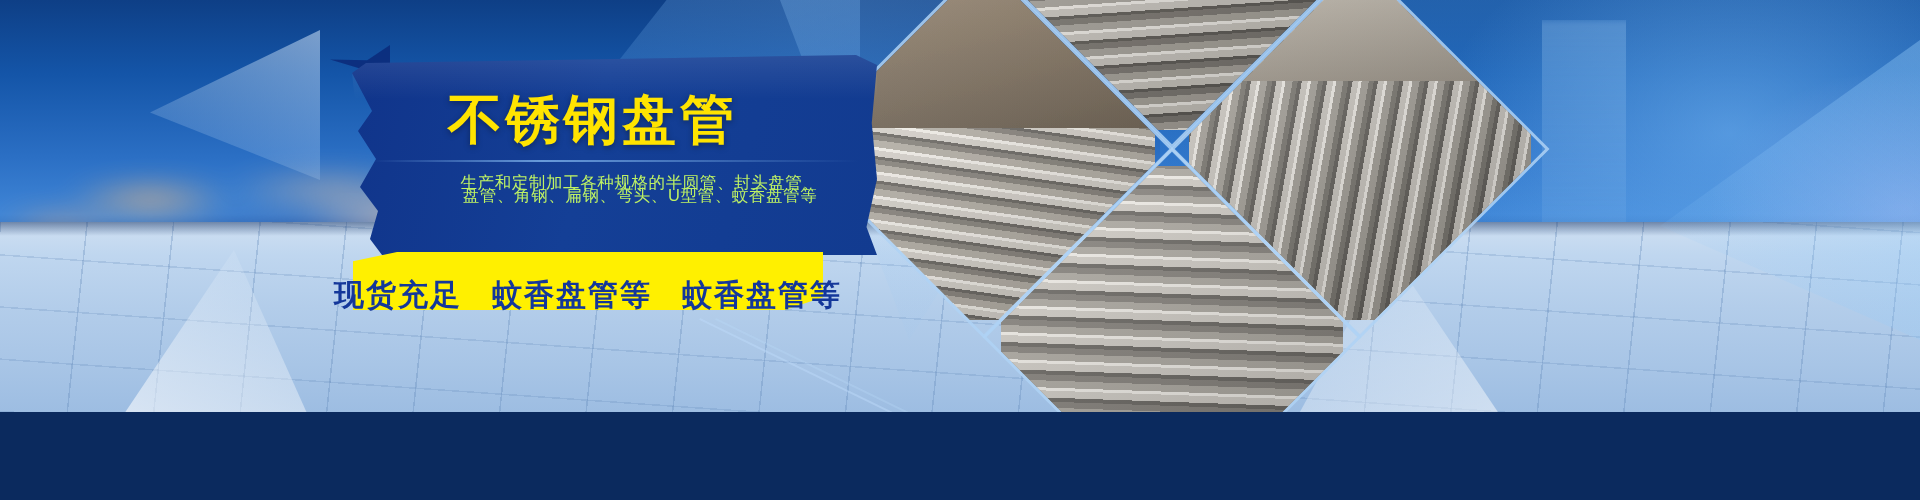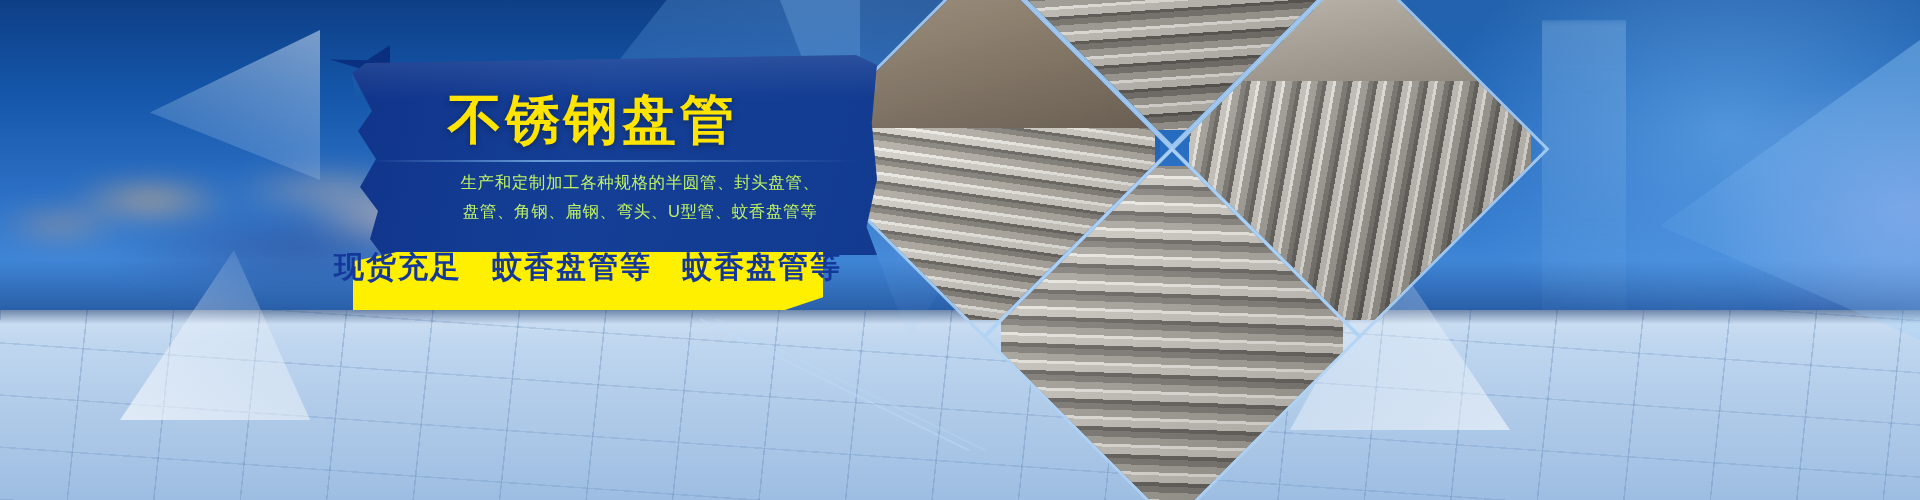--- a/index.html
+++ b/index.html
@@ -1,21 +1,21 @@
 <!DOCTYPE html>
 <html><head>
 <meta charset="utf-8">
 <style>
   html,body{margin:0;padding:0;}
   body{
     width:1920px;height:500px;overflow:hidden;
     font-family:"Liberation Sans","DejaVu Sans",sans-serif;
     background:#0b2a5e;
   }
-  .banner{position:relative;width:1920px;height:500px;overflow:hidden;}
+  .banner{position:relative;width:1920px;height:412px;overflow:hidden;}
 
   
   .bg-sky{
     position:absolute;inset:0;
     background:
       linear-gradient(180deg,#0e3f86 0%,#1455a8 18%,#2b6fc4 38%,#3f85d6 52%,#2a5fa8 62%,#14305f 70%,#0d2147 74%,#0d2147 100%);
   }
   .bg-city{
     position:absolute;left:0;top:130px;width:780px;height:190px;
     background:
@@ -133,36 +133,36 @@
     text-shadow:0 2px 6px rgba(0,0,0,.35);
     white-space:nowrap;
   }
   .subline{
     position:absolute;left:390px;
     width:500px;text-align:center;
     color:#bef264;font-size:16.5px;letter-spacing:.6px;
     white-space:nowrap;
   }
   .subline.s1{top:172px;}
-  .subline.s2{top:201px;}
+  .subline.s2{top:185px;}
   .divider{
     position:absolute;left:372px;top:160px;width:486px;height:2px;
     background:linear-gradient(90deg, rgba(120,180,250,0), rgba(150,205,255,.65) 35%, rgba(150,205,255,.0));
   }
 
   
   .ystrip{
     position:absolute;left:353px;top:252px;width:470px;height:58px;
     background:#fff000;
     clip-path:polygon(0 16%,44px 0,100% 0,100% 78%,432px 100%,0 100%);
     box-shadow:0 5px 16px rgba(10,35,80,.30);
   }
   .ystrip-txt{
     position:absolute;left:353px;top:252px;width:470px;height:58px;
-    display:flex;align-items:flex-start;justify-content:center;gap:30px;
+    display:flex;align-items:flex-end;justify-content:center;gap:30px;
     color:#14379a;font-size:30px;font-weight:bold;letter-spacing:2px;
     white-space:nowrap;
   }
   .ystrip-txt span{line-height:1;}
 
   
   .mosaic{position:absolute;left:830px;top:-80px;width:620px;height:650px;}
   .dia{
     position:absolute;width:268px;height:268px;
     transform:rotate(45deg);

